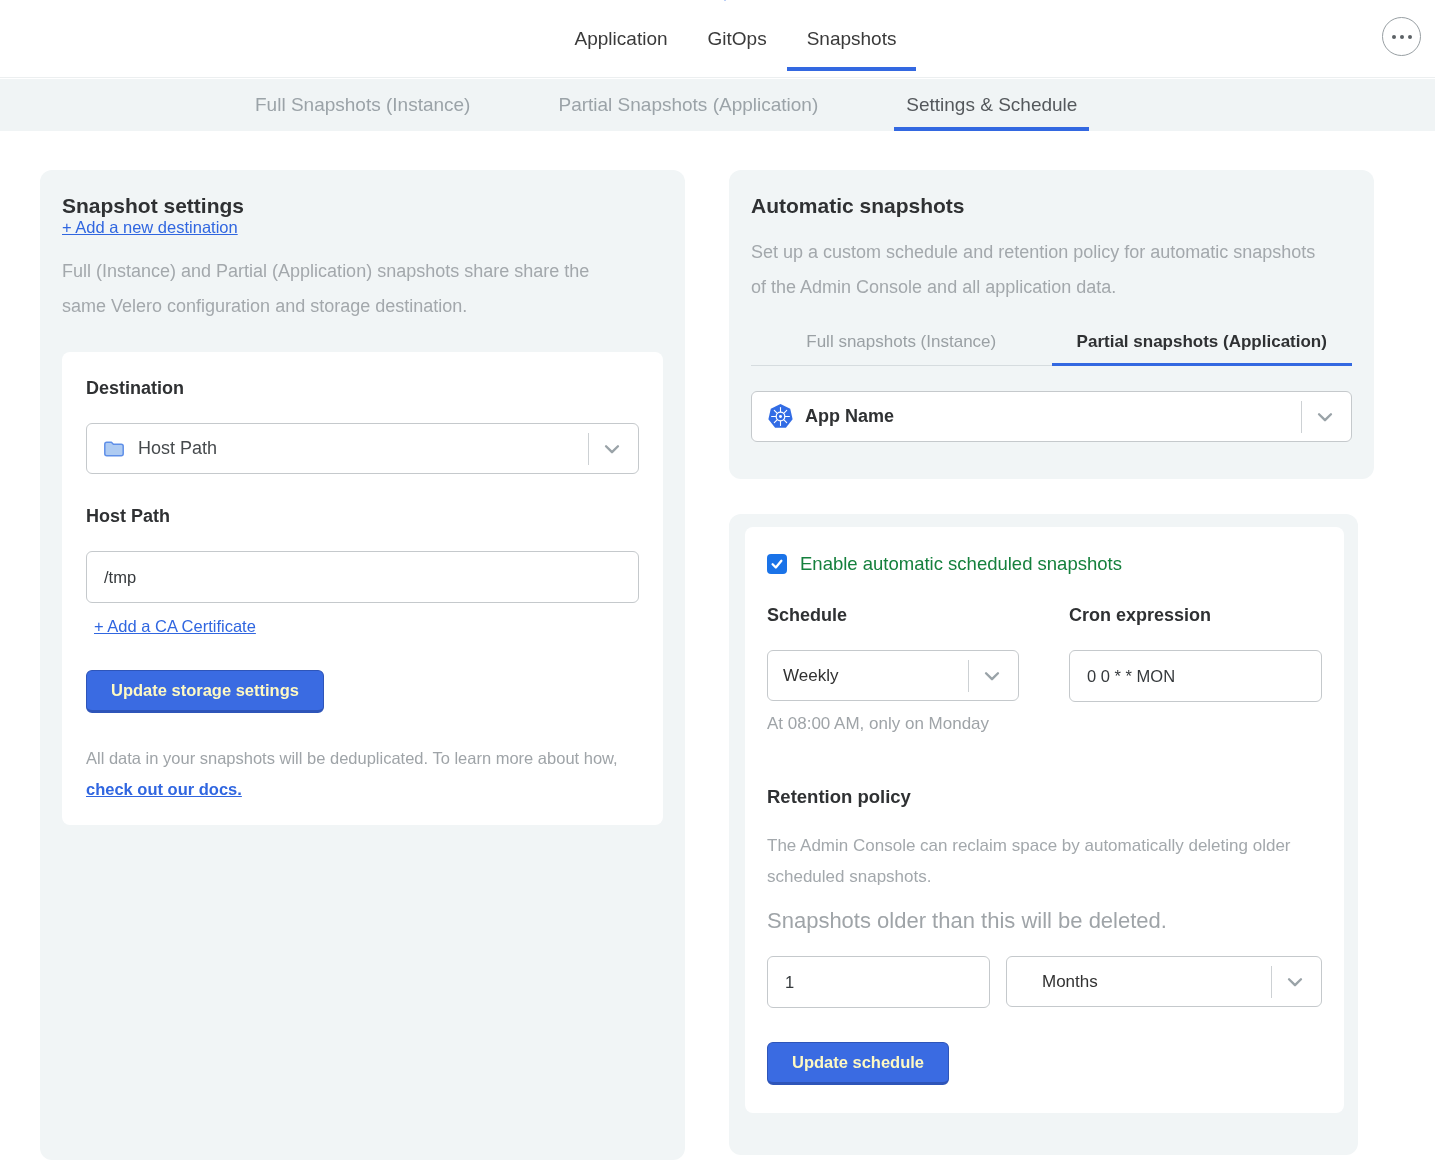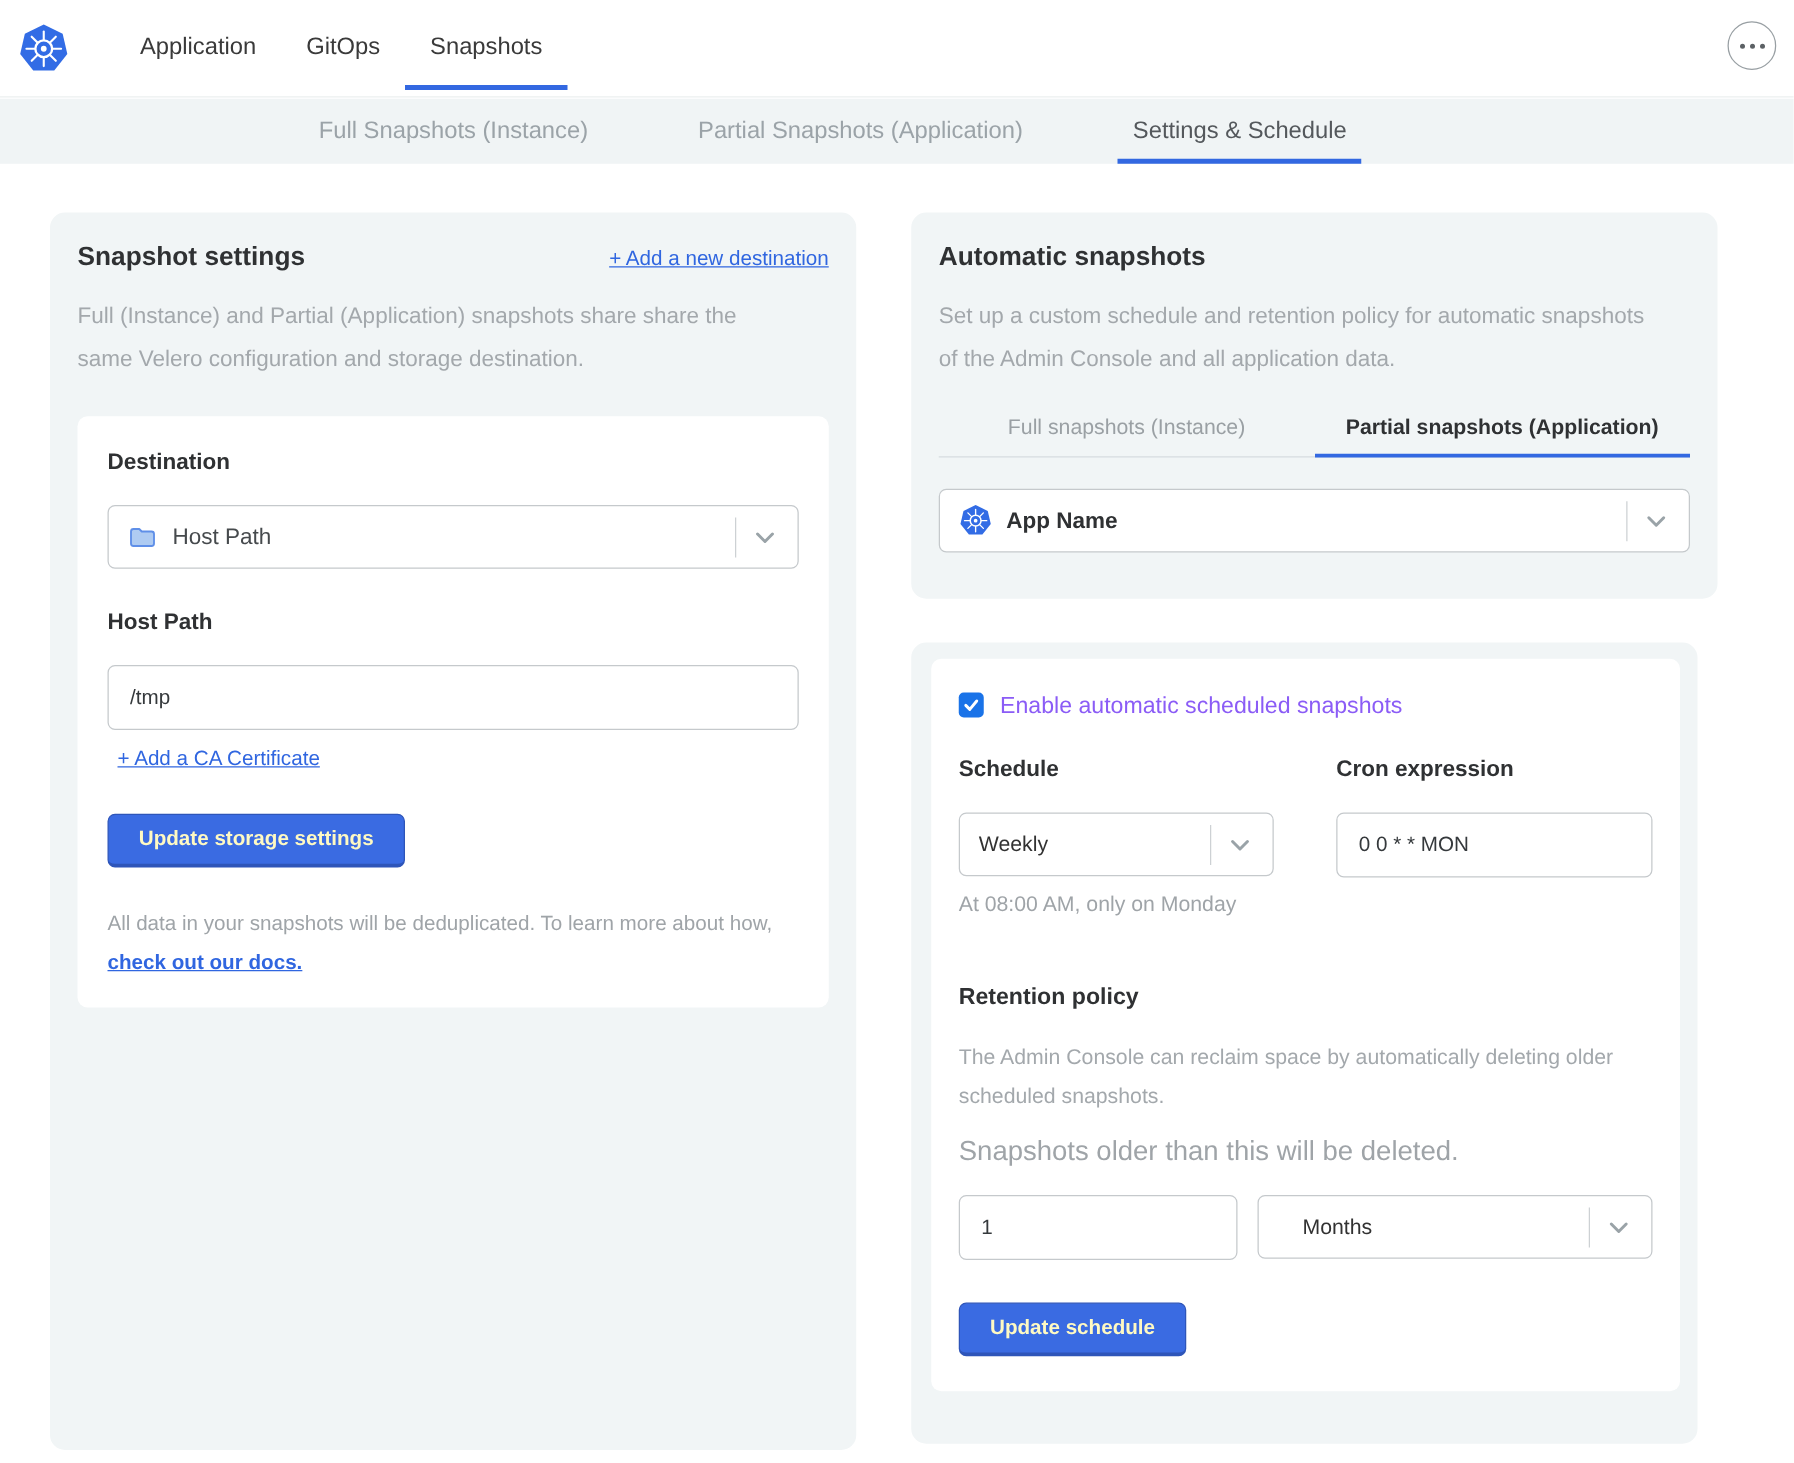--- a/index.html
+++ b/index.html
@@ -4,21 +4,21 @@
 <style>
   * { margin:0; padding:0; box-sizing:border-box; }
   html,body { background:#fff; }
   body {
     width:1435px; height:1170px; position:relative; overflow:hidden;
     font-family:"Liberation Sans", sans-serif; color:#323232;
   }
 
   
   .header { position:absolute; left:0; top:0; width:1435px; height:78px; background:#fff;
-            border-bottom:1px solid #eceff0; display:flex; align-items:center; }
+            border-bottom:1px solid #eceff0; display:flex; align-items:center;flex-direction:column; }
   .logo { width:42px; height:42px; margin-left:14px; }
   .main-nav { display:flex; height:78px; margin-left:36px; }
   .nav-item { position:relative; line-height:76px; padding:0 20px; font-size:19px; color:#3a3a3a; cursor:pointer; }
   .nav-item.active::after { content:""; position:absolute; left:0; right:0; bottom:6px; height:4px; background:#3368e1; }
   .overflow-btn { position:absolute; right:14px; top:17px; width:39px; height:39px; border:1px solid #989fa3;
             border-radius:50%; background:#fff; display:flex; align-items:center; justify-content:center; gap:4px; cursor:pointer; }
   .overflow-btn .dot { width:4px; height:4px; border-radius:50%; background:#5c6165; }
 
   
   .subnav { position:absolute; left:0; top:79px; width:1435px; height:52px; background:#f0f4f5;
@@ -28,21 +28,21 @@
   .subtab.active { color:#54585c; }
   .subtab.active::after { content:""; position:absolute; left:0; right:0; bottom:0; height:4px; background:#3368e1; }
 
   
   .panel { position:absolute; background:#f1f5f6; border-radius:12px; }
   .panel-left   { left:40px;  top:170px; width:645px; height:990px; padding:24px 22px; }
   .panel-rtop   { left:729px; top:170px; width:645px; height:309px; padding:24px 22px; }
   .panel-rbot   { left:729px; top:514px; width:629px; height:641px; }
 
   .card-title { font-size:21px; font-weight:700; color:#2f3133; }
-  .panel-head { display:flex; align-items:baseline; justify-content:space-between; }
+  .panel-head { display:flex; align-items:baseline; justify-content:space-between;flex-direction:column; }
   .blue-link { color:#3066e0; font-size:16.5px; font-weight:500; text-decoration:underline; cursor:pointer; }
   .gray-p { color:#a3a8ac; font-size:18px; line-height:35px; margin-top:17px; }
 
   .white-card { background:#fff; border-radius:8px; }
   .settings-card { margin-top:28px; padding:26px 24px 20px 24px; }
 
   .field-label { font-size:18px; font-weight:700; color:#2f3133; }
 
   .select { display:flex; align-items:center; background:#fff; border:1px solid #c5c9cc; border-radius:6px;
             height:51px; padding:0 15px; cursor:pointer; }
@@ -67,21 +67,21 @@
   .as-tab.active::after { content:""; position:absolute; left:0; right:0; bottom:-1px; height:3px; background:#3368e1; }
 
   .app-select { margin-top:25px; }
   .app-select .sel-text { font-weight:700; color:#2f3133; margin-left:11px; }
 
   
   .sched-card { margin:13px 14px 0 16px; width:599px; height:586px; padding:26px 22px 0 22px; }
   .check-row { display:flex; align-items:center; }
   .checkbox { width:20px; height:20px; border-radius:4px; background:#1a73e8; display:flex; align-items:center;
             justify-content:center; cursor:pointer; flex:none; }
-  .check-label { margin-left:13px; font-size:18.5px; font-weight:500; color:#8b5cf6; }
+  .check-label { margin-left:13px; font-size:18.5px; font-weight:500; color:#15803d; }
 
   .sched-grid { display:flex; gap:16px; margin-top:30px; }
   .col-schedule { width:269px; } .col-cron { width:270px;margin-left:34px; }
   .sched-grid .field-label { display:block; }
   .sched-grid .select, .sched-grid .text-input { margin-top:24px; }
   .col-schedule .sel-text { font-size:17px; color:#323232; }
 
   .hint { color:#9fa4a8; font-size:17px; margin-top:12px; }
   .retention-title { font-size:18.5px; font-weight:700; color:#2f3133; margin-top:52px; }
   .retention-p { color:#a3a8ac; font-size:17px; line-height:31px; margin-top:22px; max-width:525px; }

